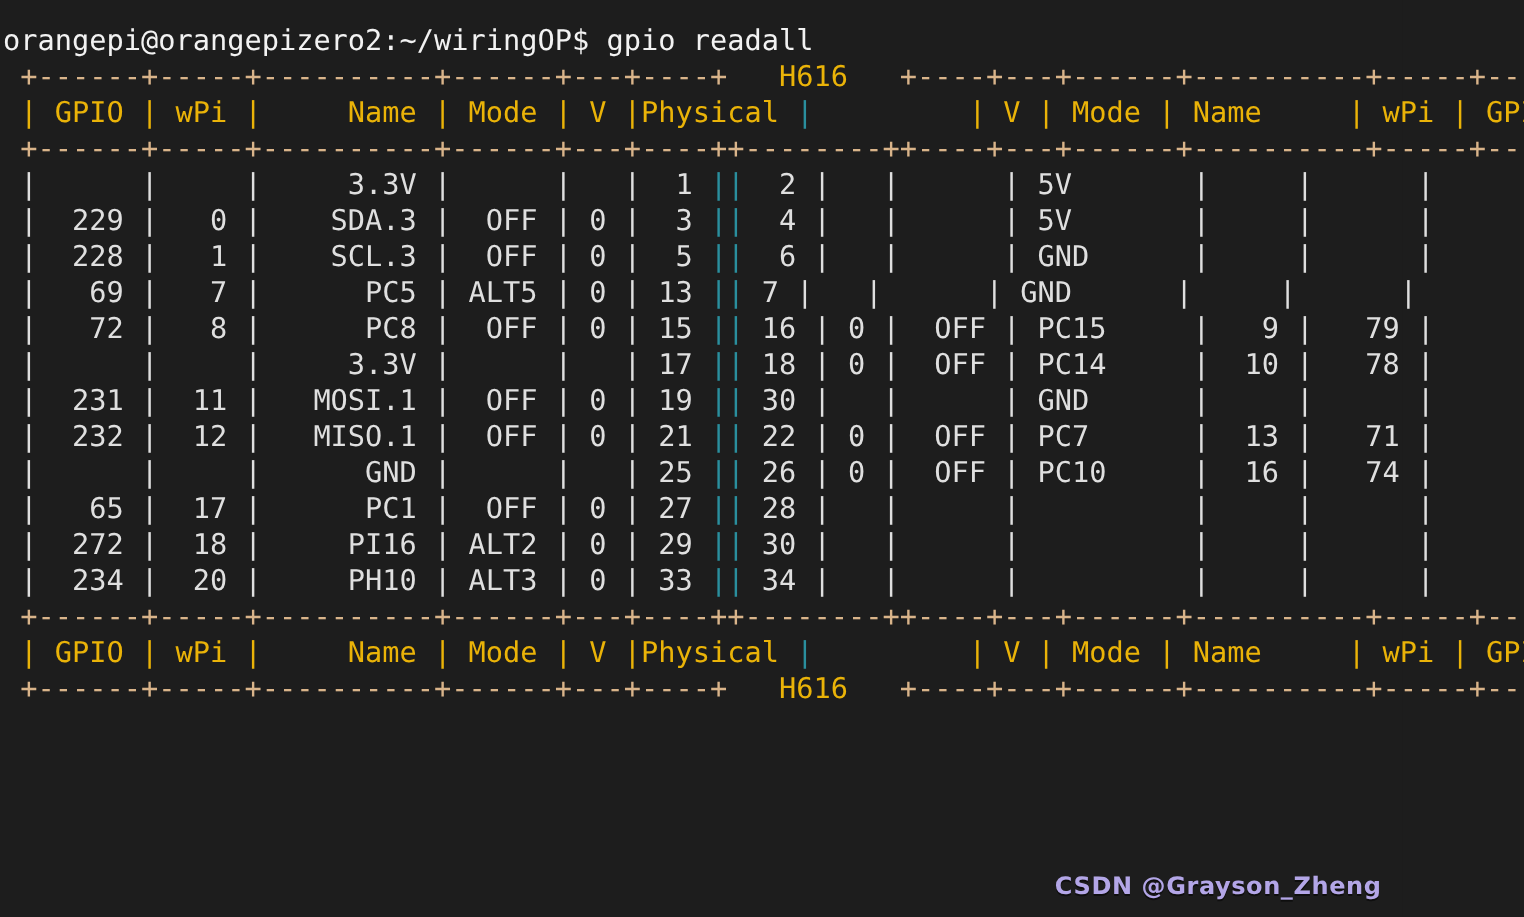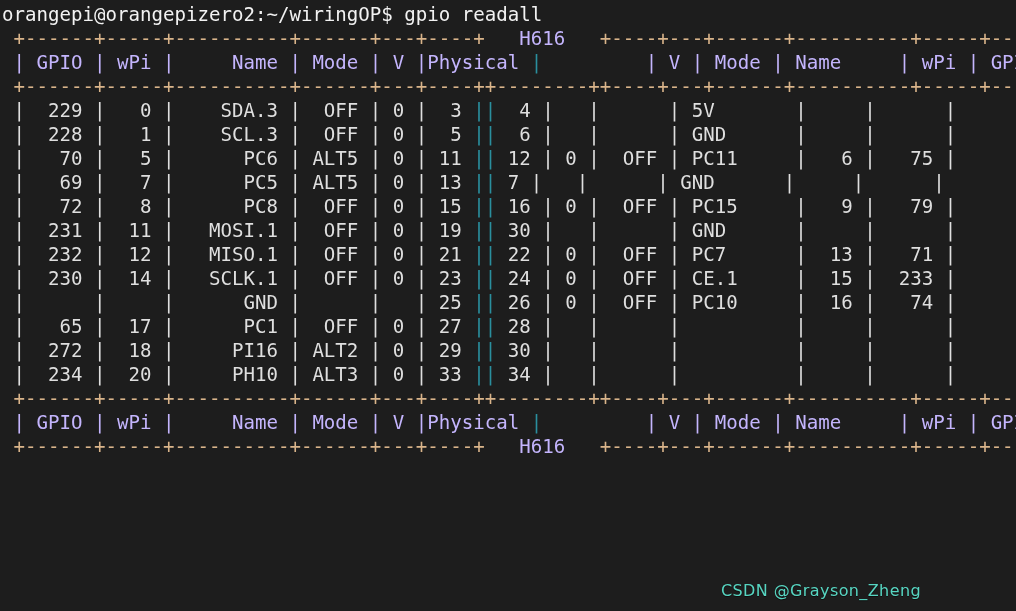--- a/index.html
+++ b/index.html
@@ -18,78 +18,79 @@
   #terminal {
     position: relative;
     width: 935px;
     height: 611px;
     background: #1d1d1d;
     color: #e8e8e8;
     font-family: "DejaVu Sans Mono", "Liberation Mono", monospace;
     font-size: 19.1px;
     line-height: 24px;
     letter-spacing: 0px;
-    padding: 3px 0 0 2px;
+    padding: 15px 0 0 2px;
     box-sizing: border-box;
   }
 
   .line {
     white-space: pre;
     height: 24px;
     display: block;
     font-family: "DejaVu Sans Mono", "Liberation Mono", monospace;
   }
 
   .prompt-line { color: #f2f2f2; }
 
   
   .tline { color: #dfdfdf; }
   .rule  { color: #d9b48a; }     
-  .hdr   { color: #c4b5fd; }
+  .hdr   { color: #eab308; }
   .mid   { color: #2a8f9e; }     
 
   .cursor {
     display: inline-block;
     width: 11px;
     height: 20px;
     background: #b9b9b9;
     vertical-align: -4px;
   }
 
   .watermark {
     position: absolute;
     right: 14px;
     bottom: 8px;
-    color: #5eead4;
+    color: #c4b5fd;
     font-family: "DejaVu Sans", "Liberation Sans", sans-serif;
     font-size: 16px;
     letter-spacing: 0.4px;
     opacity: 0.9;
     text-shadow: 0 1px 0 #0d0d0d;
+    font-weight: bold;
   }
 </style>
 </head>
 <body>
 
 <div id="terminal">
 
   <div class="line prompt-line">orangepi@orangepizero2:~/wiringOP$ gpio readall</div>
 
   <div id="table-body">
       <div class="line"> <span class="rule">+------+-----+----------+------+---+----+</span><span class="hdr">   H616   </span><span class="rule">+----+---+------+----------+-----+------+</span></div>
       <div class="line"><span class="hdr"> | GPIO | wPi |     Name | Mode | V |Physical </span><span class="mid">|</span><span class="hdr">         </span><span class="hdr">| V | Mode | Name     | wPi | GPIO |</span></div>
       <div class="line"> <span class="rule">+------+-----+----------+------+---+----+</span><span class="rule">+--------+</span><span class="rule">+----+---+------+----------+-----+------+</span></div>
+      <div class="line"><span class="tline"> |      |     |     3.3V |      |   |  1 </span><span class="mid">||</span><span class="tline">  2 |   |      | 5V       |     |      |</span></div>
       <div class="line"><span class="tline"> |  229 |   0 |    SDA.3 |  OFF | 0 |  3 </span><span class="mid">||</span><span class="tline">  4 |   |      | 5V       |     |      |</span></div>
       <div class="line"><span class="tline"> |  228 |   1 |    SCL.3 |  OFF | 0 |  5 </span><span class="mid">||</span><span class="tline">  6 |   |      | GND      |     |      |</span></div>
-      <div class="line"><span class="tline"> |   70 |   5 |      PC6 | ALT5 | 0 | 11 </span><span class="mid">||</span><span class="tline"> 12 | 0 |  OFF | PC11     |   6 |   75 |</span></div>
       <div class="line"><span class="tline"> |   69 |   7 |      PC5 | ALT5 | 0 | 13 </span><span class="mid">||</span><span class="tline"> 7 |   |      | GND      |     |      |</span></div>
       <div class="line"><span class="tline"> |   72 |   8 |      PC8 |  OFF | 0 | 15 </span><span class="mid">||</span><span class="tline"> 16 | 0 |  OFF | PC15     |   9 |   79 |</span></div>
+      <div class="line"><span class="tline"> |      |     |     3.3V |      |   | 17 </span><span class="mid">||</span><span class="tline"> 18 | 0 |  OFF | PC14     |  10 |   78 |</span></div>
       <div class="line"><span class="tline"> |  231 |  11 |   MOSI.1 |  OFF | 0 | 19 </span><span class="mid">||</span><span class="tline"> 30 |   |      | GND      |     |      |</span></div>
       <div class="line"><span class="tline"> |  232 |  12 |   MISO.1 |  OFF | 0 | 21 </span><span class="mid">||</span><span class="tline"> 22 | 0 |  OFF | PC7      |  13 |   71 |</span></div>
-      <div class="line"><span class="tline"> |  230 |  14 |   SCLK.1 |  OFF | 0 | 23 </span><span class="mid">||</span><span class="tline"> 24 | 0 |  OFF | CE.1     |  15 |  233 |</span></div>
       <div class="line"><span class="tline"> |      |     |      GND |      |   | 25 </span><span class="mid">||</span><span class="tline"> 26 | 0 |  OFF | PC10     |  16 |   74 |</span></div>
       <div class="line"><span class="tline"> |   65 |  17 |      PC1 |  OFF | 0 | 27 </span><span class="mid">||</span><span class="tline"> 28 |   |      |          |     |      |</span></div>
       <div class="line"><span class="tline"> |  272 |  18 |     PI16 | ALT2 | 0 | 29 </span><span class="mid">||</span><span class="tline"> 30 |   |      |          |     |      |</span></div>
       <div class="line"><span class="tline"> |  234 |  20 |     PH10 | ALT3 | 0 | 33 </span><span class="mid">||</span><span class="tline"> 34 |   |      |          |     |      |</span></div>
       <div class="line"> <span class="rule">+------+-----+----------+------+---+----+</span><span class="rule">+--------+</span><span class="rule">+----+---+------+----------+-----+------+</span></div>
       <div class="line"><span class="hdr"> | GPIO | wPi |     Name | Mode | V |Physical </span><span class="mid">|</span><span class="hdr">         </span><span class="hdr">| V | Mode | Name     | wPi | GPIO |</span></div>
       <div class="line"> <span class="rule">+------+-----+----------+------+---+----+</span><span class="hdr">   H616   </span><span class="rule">+----+---+------+----------+-----+------+</span></div>
     </div>
 
 

